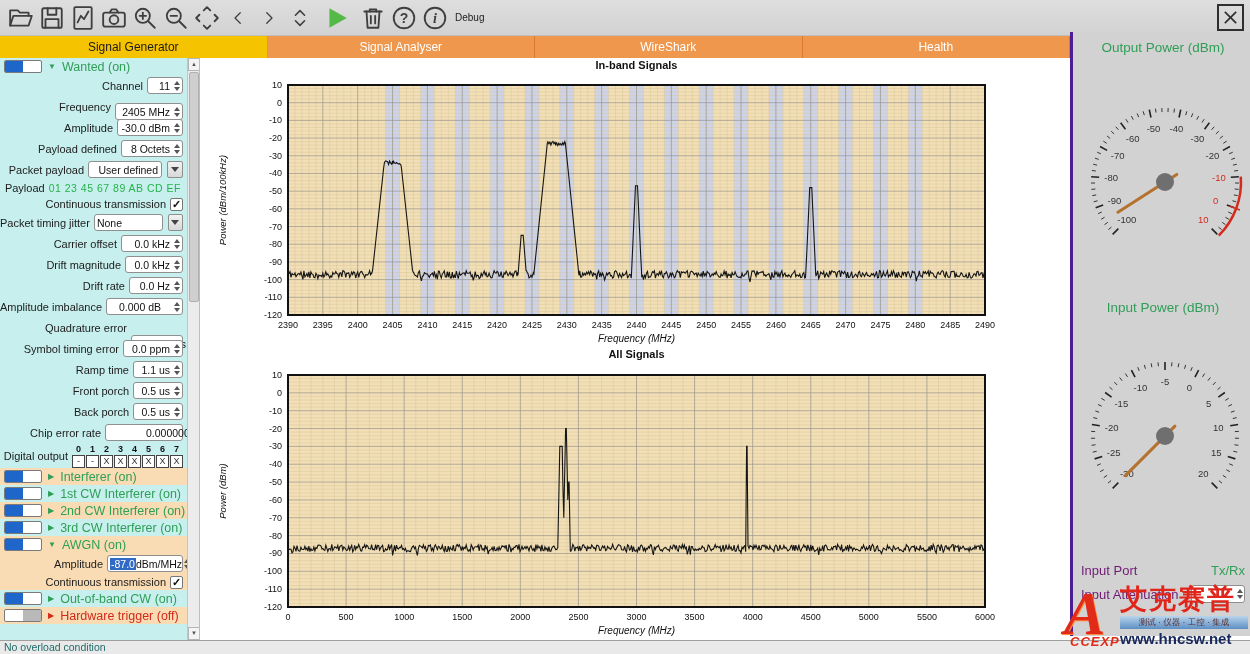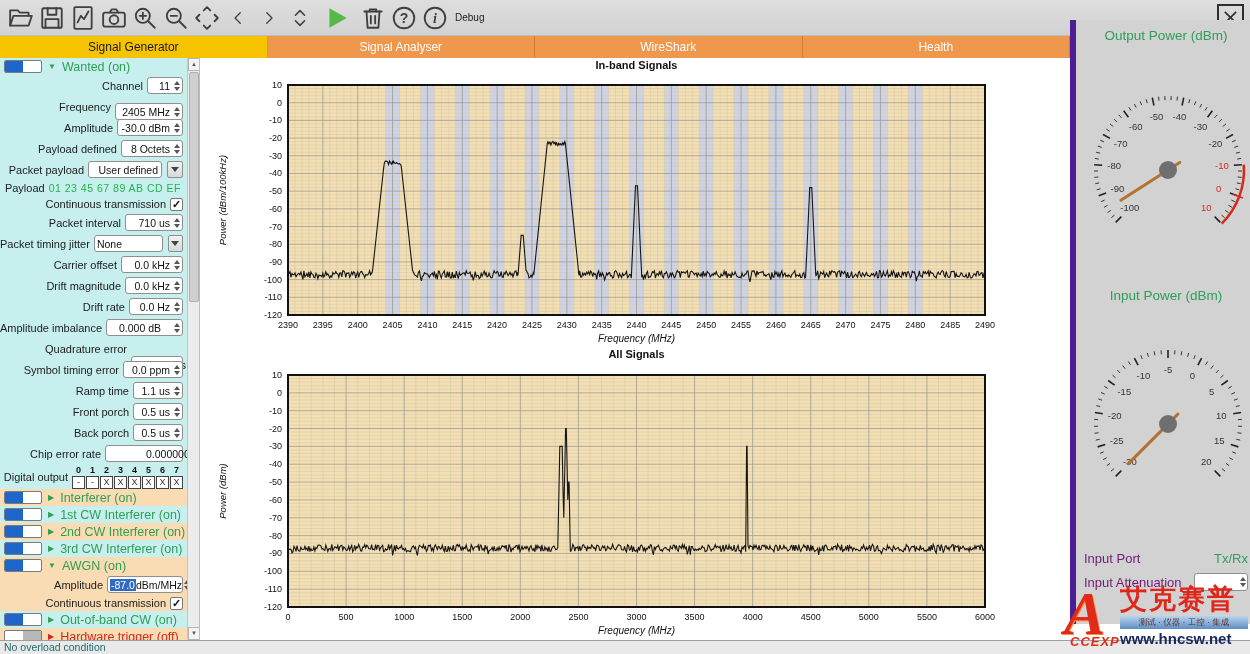--- a/index.html
+++ b/index.html
@@ -57,21 +57,21 @@
   #sb-thumb{position:absolute;left:1px;top:14px;width:10px;height:230px;background:#cfcfcf;border:1px solid #b0b0b0;border-radius:2px;cursor:pointer;}
 
   
   #statusbar{position:absolute;left:0;top:640px;width:1250px;height:14px;background:#e9e9e9;border-top:1px solid #9e9e9e;font-size:10.5px;line-height:13px;color:#1f6b6b;padding-left:4px;}
 
   
   #charts{position:absolute;left:200px;top:58px;width:870px;height:582px;background:#fff;}
   #charts svg{position:absolute;left:0;}
 
   
-  #rightpanel{position:absolute;left:1070px;top:20px;width:180px;height:604px;background:#d2d2d2;border-left:6px solid #4c1d95;}
+  #rightpanel{position:absolute;left:1070px;top:32px;width:180px;height:604px;background:#d2d2d2;border-left:3px solid #4c1d95;}
   .gauge-title{position:absolute;width:180px;text-align:center;font-size:13.5px;color:#2f9e57;}
   #rp-rows{position:absolute;left:0;top:527px;width:180px;}
   .rp-row{display:flex;align-items:center;justify-content:space-between;padding:0 8px;height:22px;}
   .rp-row .rlab{font-size:13px;color:#701a75;}
   .rp-row .rval{font-size:13px;color:#2f9e57;}
   #atten-box{width:54px;height:18px;background:#fff;border:1px solid #8f8f8f;border-radius:3px;display:flex;align-items:center;}
   #atten-box .val{flex:1;text-align:right;font-size:10.5px;padding-right:2px;}
 
   
   #watermark{position:absolute;left:1062px;top:580px;width:188px;height:74px;z-index:40;pointer-events:none;}
@@ -253,30 +253,20 @@
             <i></i>
           </div>
         </div>
         <div class="srow h16">
           <span class="lbl">Payload</span>
           <span class="hexval">01 23 45 67 89 AB CD EF</span>
         </div>
         <div class="srow h16">
           <span class="lbl">Continuous transmission</span>
           <div class="cb">✓</div>
-        </div>
-        <div class="srow ">
-          <span class="lbl">Packet interval</span>
-          <div class="ibox" style="width: 58px;">
-            <span class="val">710 us</span>
-            <span class="spin">
-              <span class="up"></span>
-              <span class="dn"></span>
-            </span>
-          </div>
         </div>
         <div class="srow ">
           <span class="lbl">Packet timing jitter</span>
           <div class="ibox" style="width: 74px;">
             <span class="val" style="text-align: left;">None</span>
           </div>
           <div class="dropbtn">
             <i></i>
           </div>
         </div>

